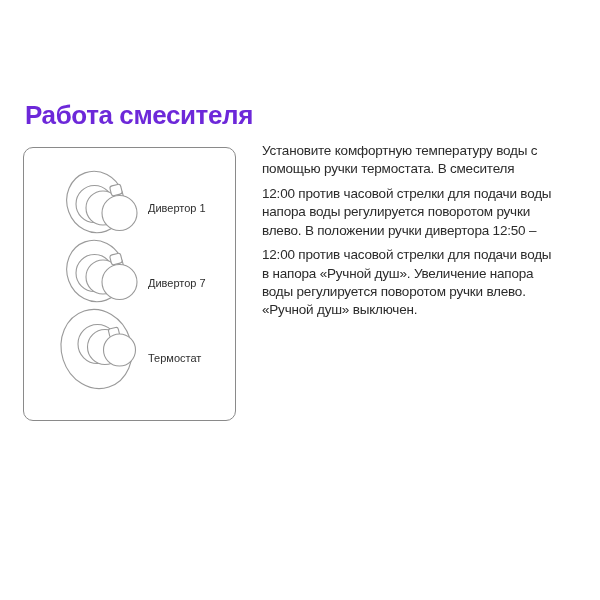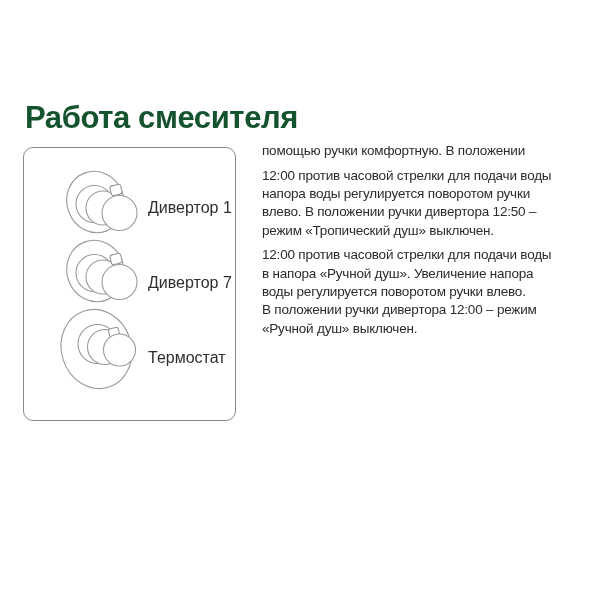--- a/index.html
+++ b/index.html
@@ -13,24 +13,24 @@
     height: 600px;
     background: #ffffff;
     overflow: hidden;
     font-family: "Liberation Sans", "DejaVu Sans", sans-serif;
   }
   .title {
     position: absolute;
     left: 25px;
     top: 100px;
     margin: 0;
-    font-size: 31px;
+    font-size: 26px;
     font-weight: 700;
     letter-spacing: -0.4px;
-    color: #14532d;
+    color: #6d28d9;
   }
   .diagram-panel {
     position: absolute;
     left: 23px;
     top: 147px;
     width: 213px;
     height: 274px;
     border: 1px solid #8a8a8a;
     border-radius: 10px;
     box-sizing: border-box;
@@ -42,21 +42,21 @@
     top: 0;
   }
   .ln {
     fill: #ffffff;
     stroke: #9a9a9a;
     stroke-width: 1.1;
   }
   .knob-label {
     position: absolute;
     left: 124px;
-    font-size: 16px;
+    font-size: 11px;
     line-height: 14px;
     color: #2e2e2e;
     white-space: nowrap;
   }
   .instructions {
     position: absolute;
     left: 262px;
     top: 142px;
     width: 320px;
     font-size: 13.5px;
@@ -103,30 +103,29 @@
         <circle class="ln" cx="95.5" cy="202" r="16"></circle>
       </g>
     </svg>
     <div class="knob-label" style="top:52.5px">Дивертор 1</div>
     <div class="knob-label" style="top:127.5px">Дивертор 7</div>
     <div class="knob-label" style="top:202.5px">Термостат</div>
   </div>
 
   <div class="instructions">
     <div class="para">
-        <div class="line">помощью ручки комфортную. В положении</div>
+        <div class="line">Установите комфортную температуру воды с</div>
+        <div class="line">помощью ручки термостата. В смесителя</div>
       </div>
     <div class="para">
         <div class="line">12:00 против часовой стрелки для подачи воды</div>
         <div class="line">напора воды регулируется поворотом ручки</div>
         <div class="line">влево. В положении ручки дивертора 12:50 –</div>
-        <div class="line">режим «Тропический душ» выключен.</div>
       </div>
     <div class="para">
         <div class="line">12:00 против часовой стрелки для подачи воды</div>
         <div class="line">в напора «Ручной душ». Увеличение напора</div>
         <div class="line">воды регулируется поворотом ручки влево.</div>
-        <div class="line">В положении ручки дивертора 12:00 – режим</div>
         <div class="line">«Ручной душ» выключен.</div>
       </div>
   </div>
 
 </div>
 
 </body></html>

